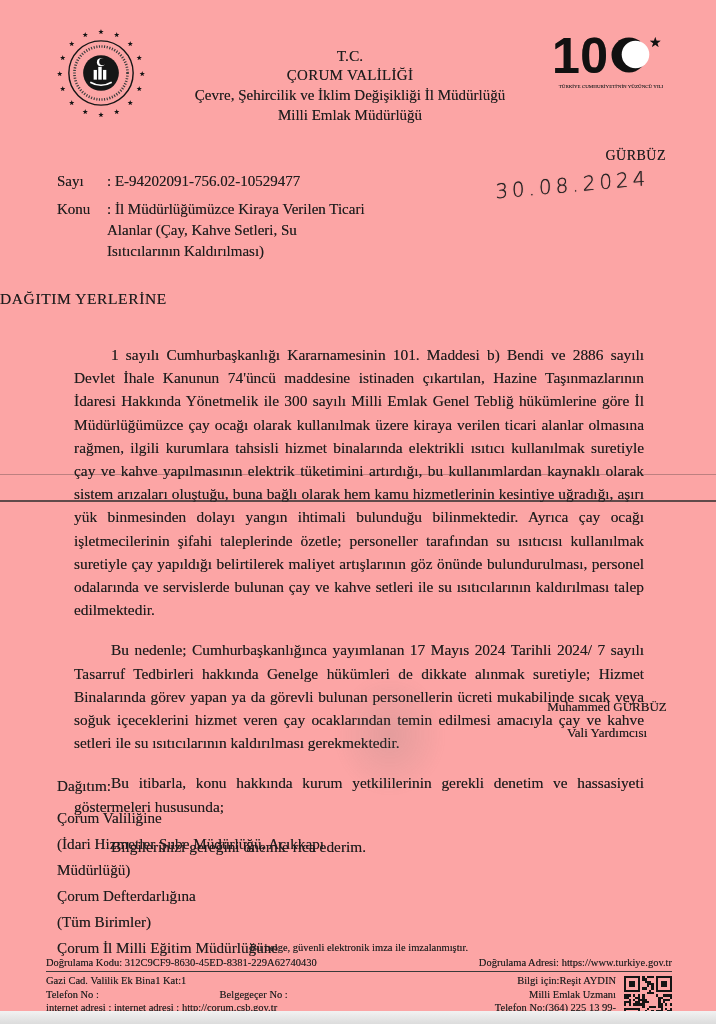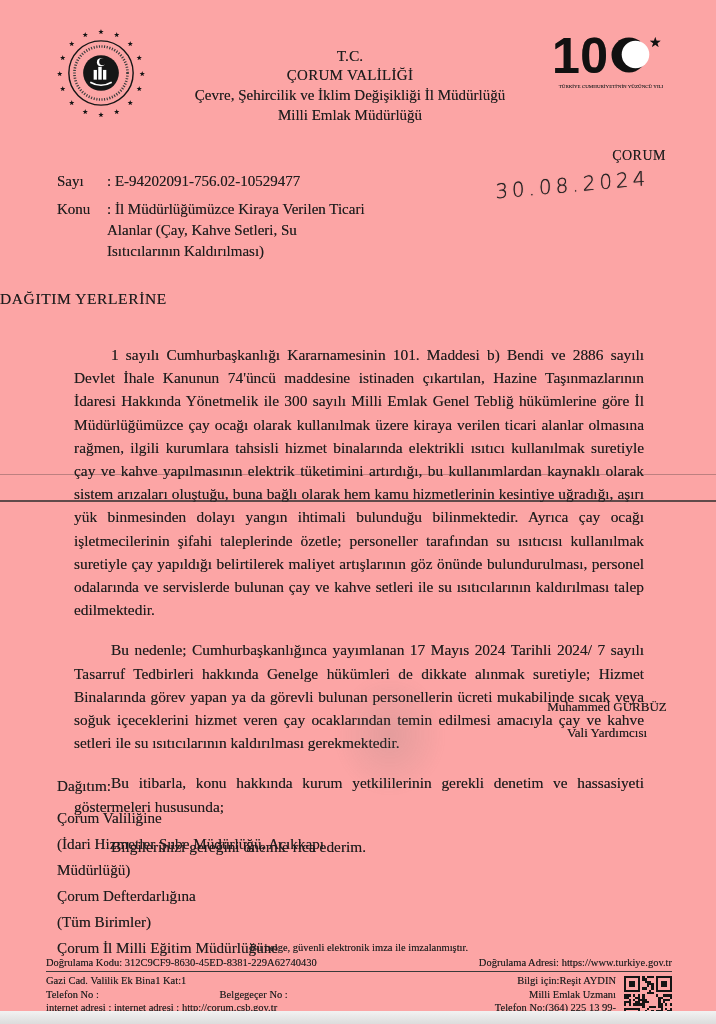--- a/index.html
+++ b/index.html
@@ -113,21 +113,21 @@
   </div>
 
   <svg class="logo100" viewBox="0 0 122 66">
     <text x="2" y="45" font-size="50" font-weight="bold" font-family="'Liberation Sans',sans-serif" fill="#111" textLength="56">10</text>
     <circle cx="79" cy="27" r="17.5" fill="#111"></circle>
     <circle cx="85.5" cy="26.5" r="13.8" fill="#fff"></circle>
     <text x="99" y="19" font-size="14" fill="#111">★</text>
     <text x="61" y="60" font-size="5" text-anchor="middle" fill="#2a2a2a">TÜRKİYE CUMHURİYETİ'NİN YÜZÜNCÜ YILI</text>
   </svg>
 
-  <div class="urgency">ÇORUM</div>
+  <div class="urgency">GÜRBÜZ</div>
 
   <div class="meta-row sayi">
     <div class="meta-label">Sayı</div>
     <div class="meta-value">: E-94202091-756.02-10529477</div>
   </div>
   <div class="meta-row konu">
     <div class="meta-label">Konu</div>
     <div class="meta-value">
       <div>: İl Müdürlüğümüzce Kiraya Verilen Ticari</div>
       <div>Alanlar (Çay, Kahve Setleri, Su</div>

